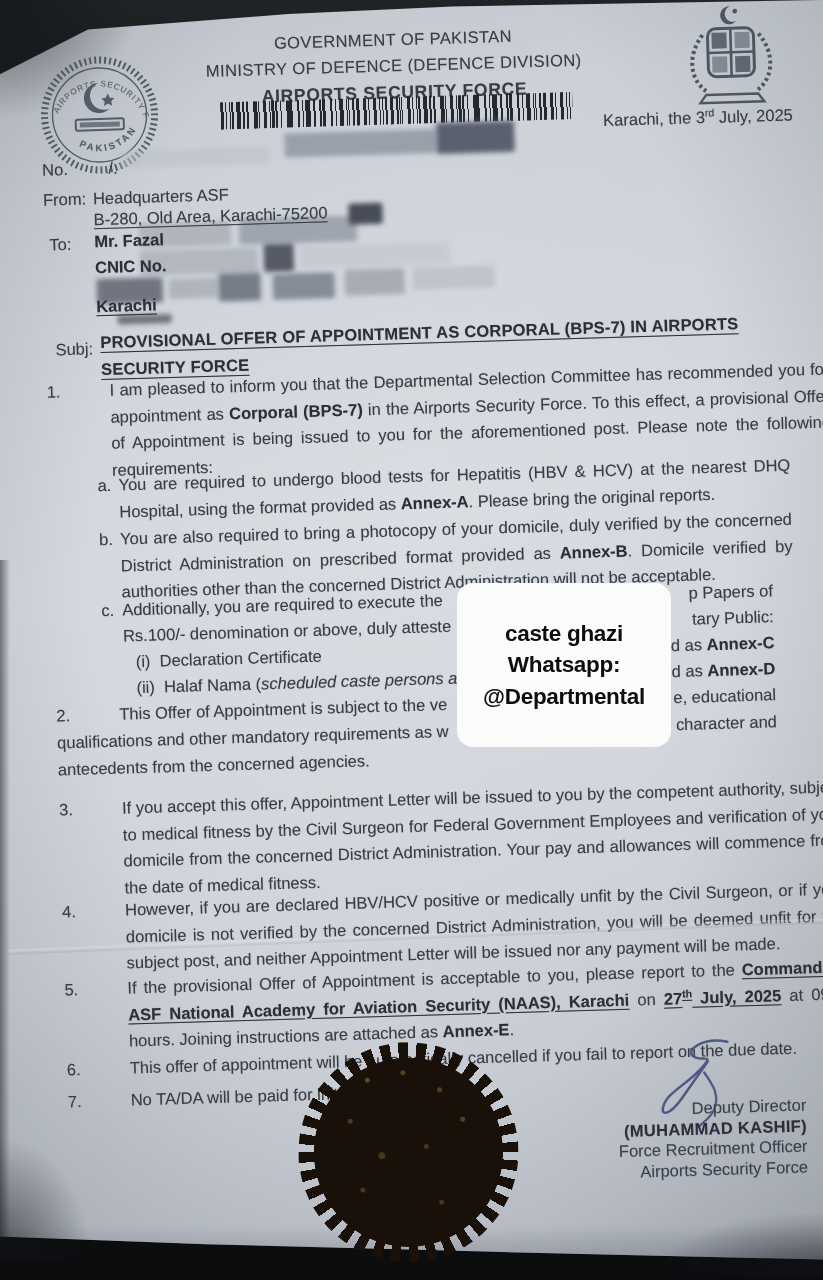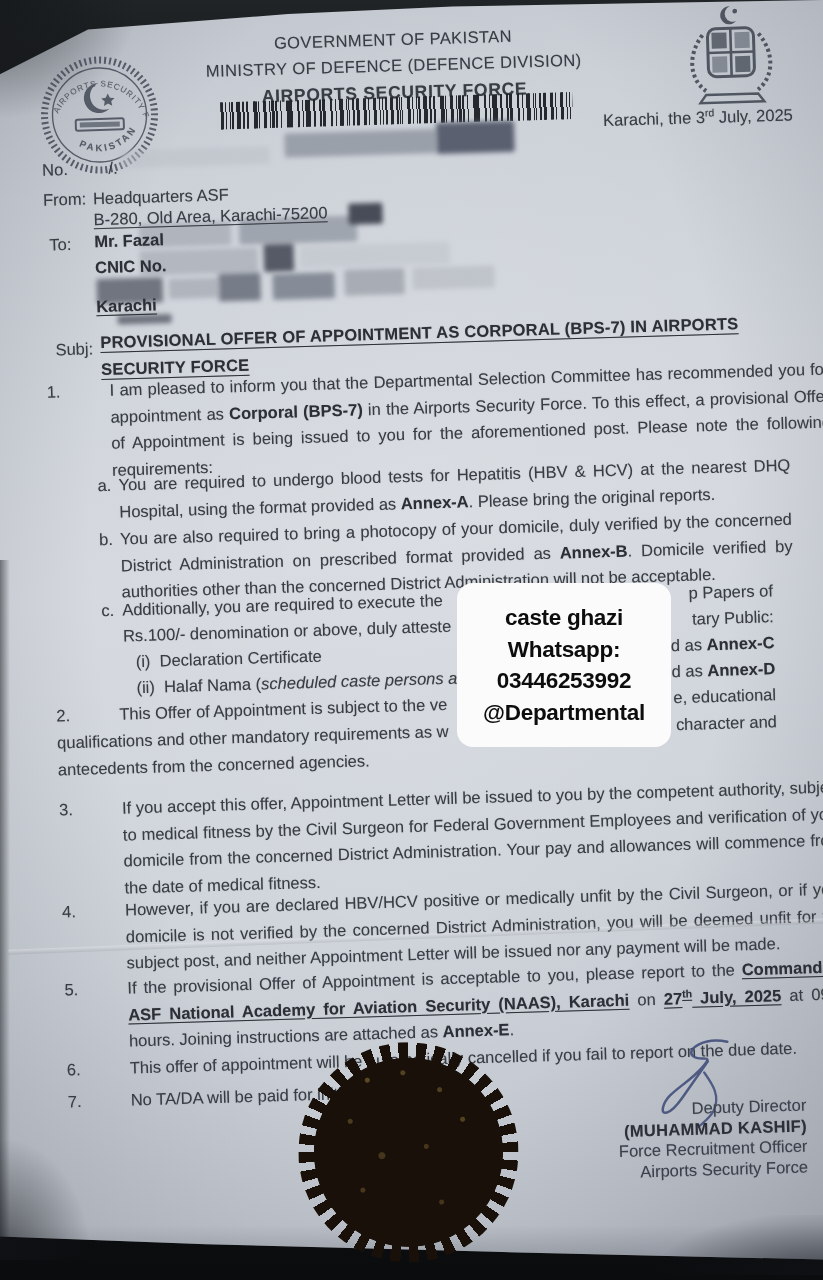--- a/index.html
+++ b/index.html
@@ -226,16 +226,15 @@
       <div>Deputy Director</div>
       <div class="bold">(MUHAMMAD KASHIF)</div>
       <div>Force Recruitment Officer</div>
       <div>Airports Security Force</div>
     </div>
   </div>
 
   <div class="watermark">
     <div>caste ghazi</div>
     <div>Whatsapp:</div>
-    <div>03446253992</div>
     <div>@Departmental</div>
   </div>
 </div>
 
 </body></html>

